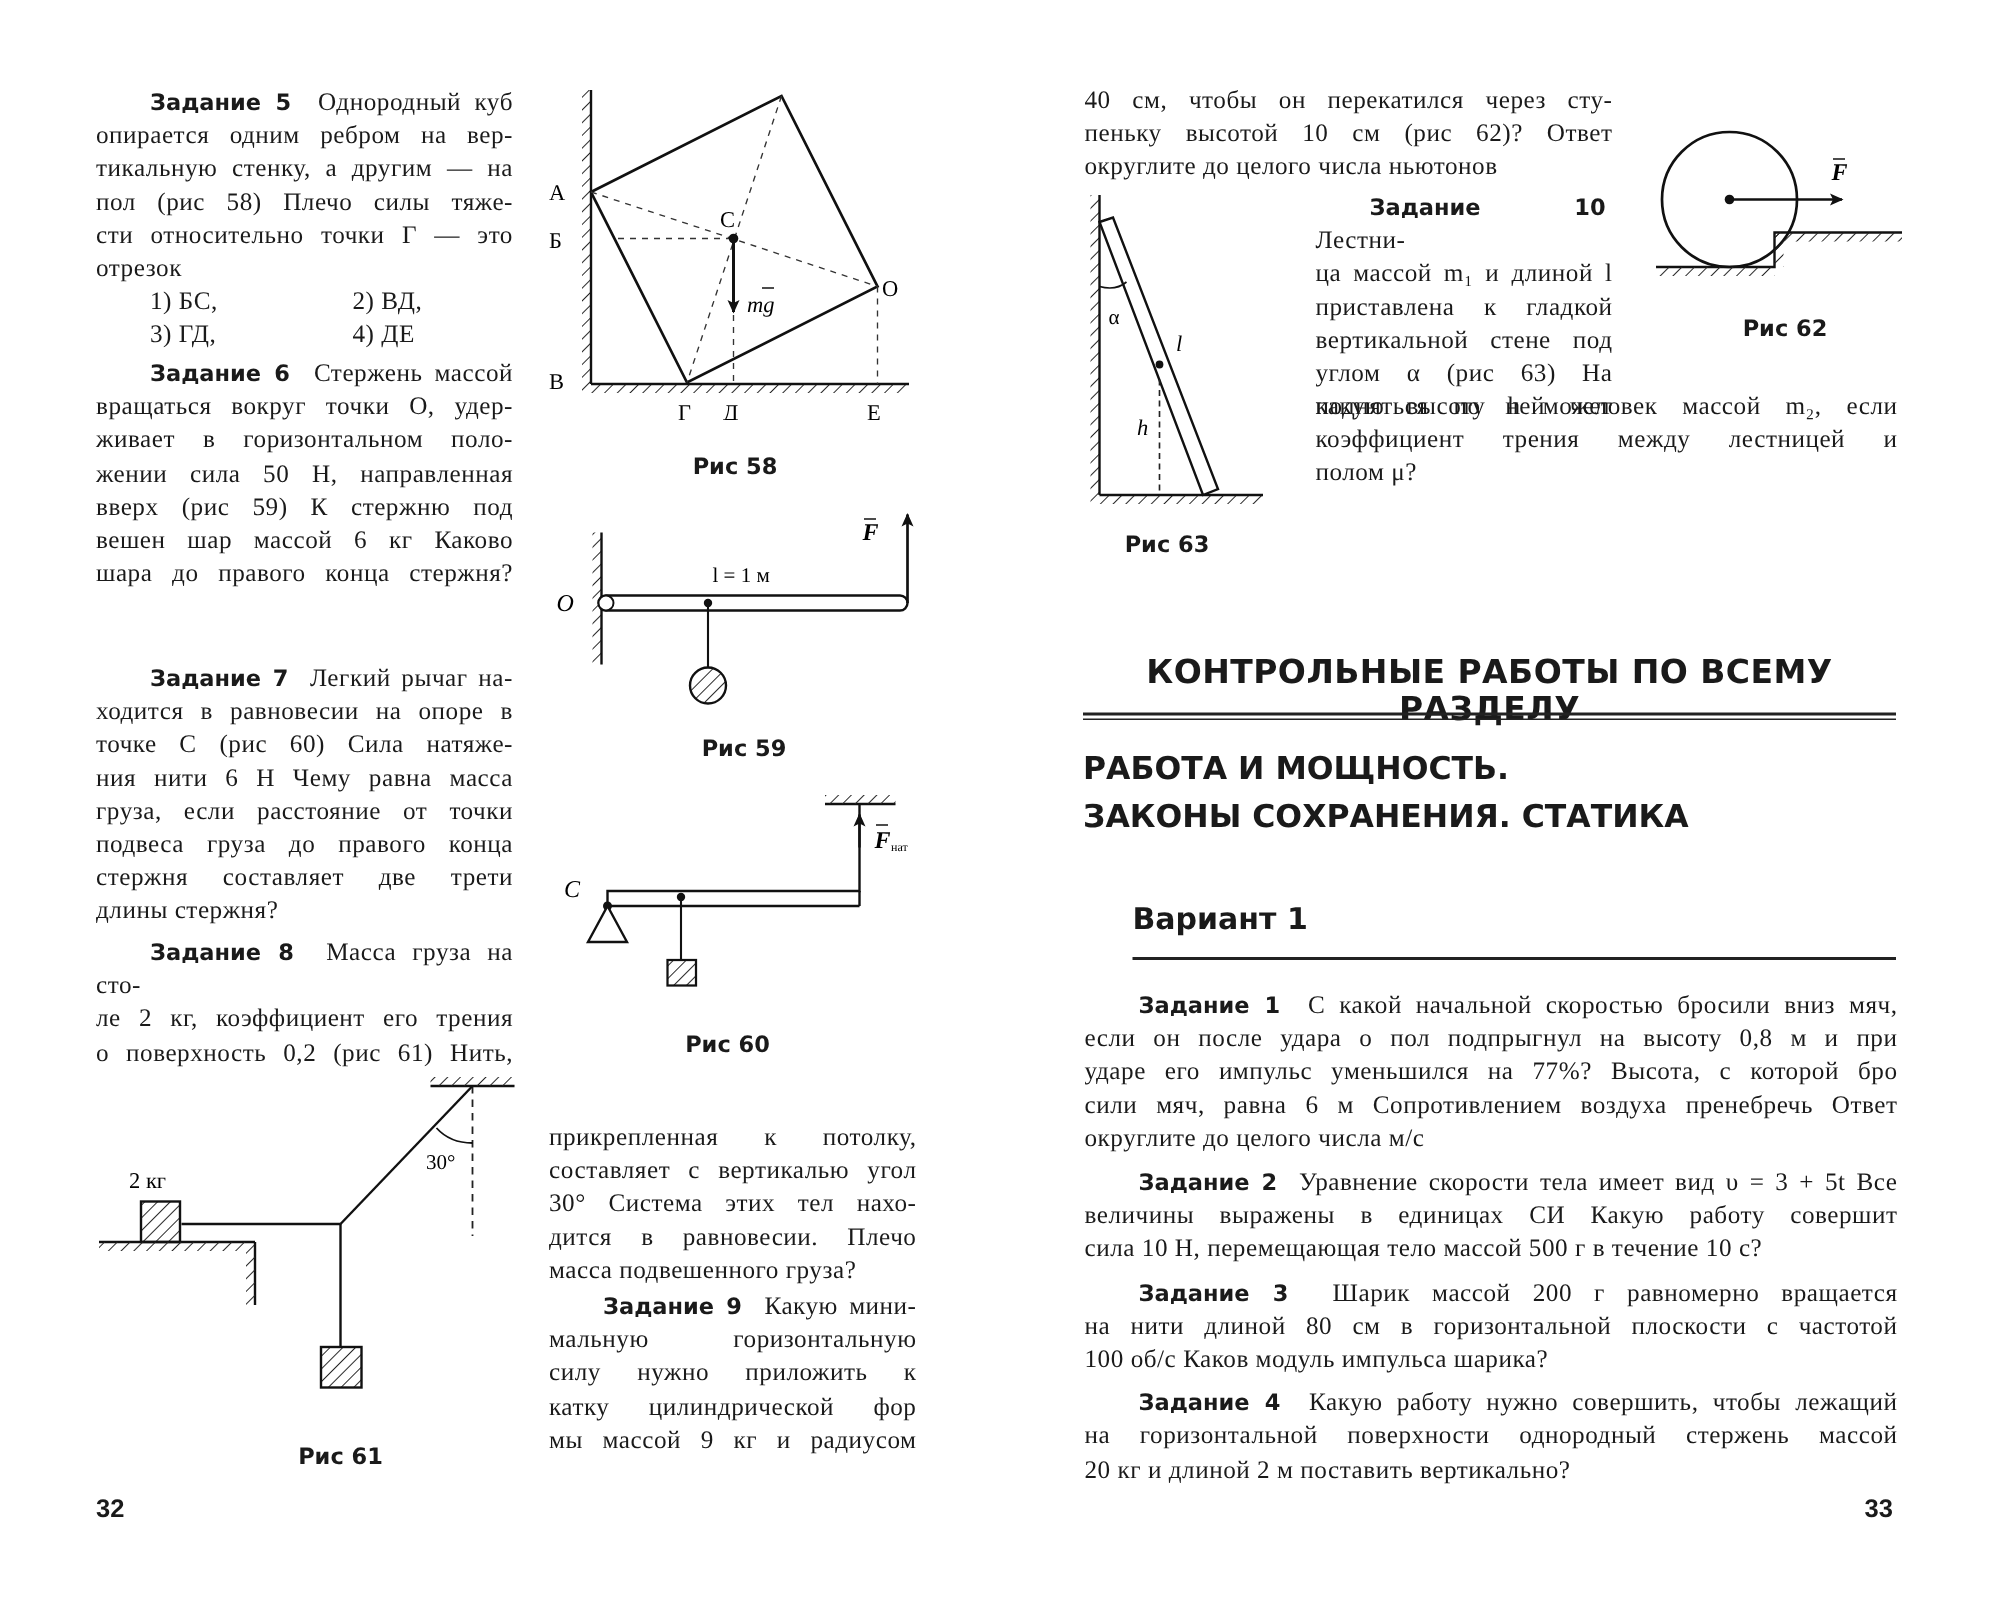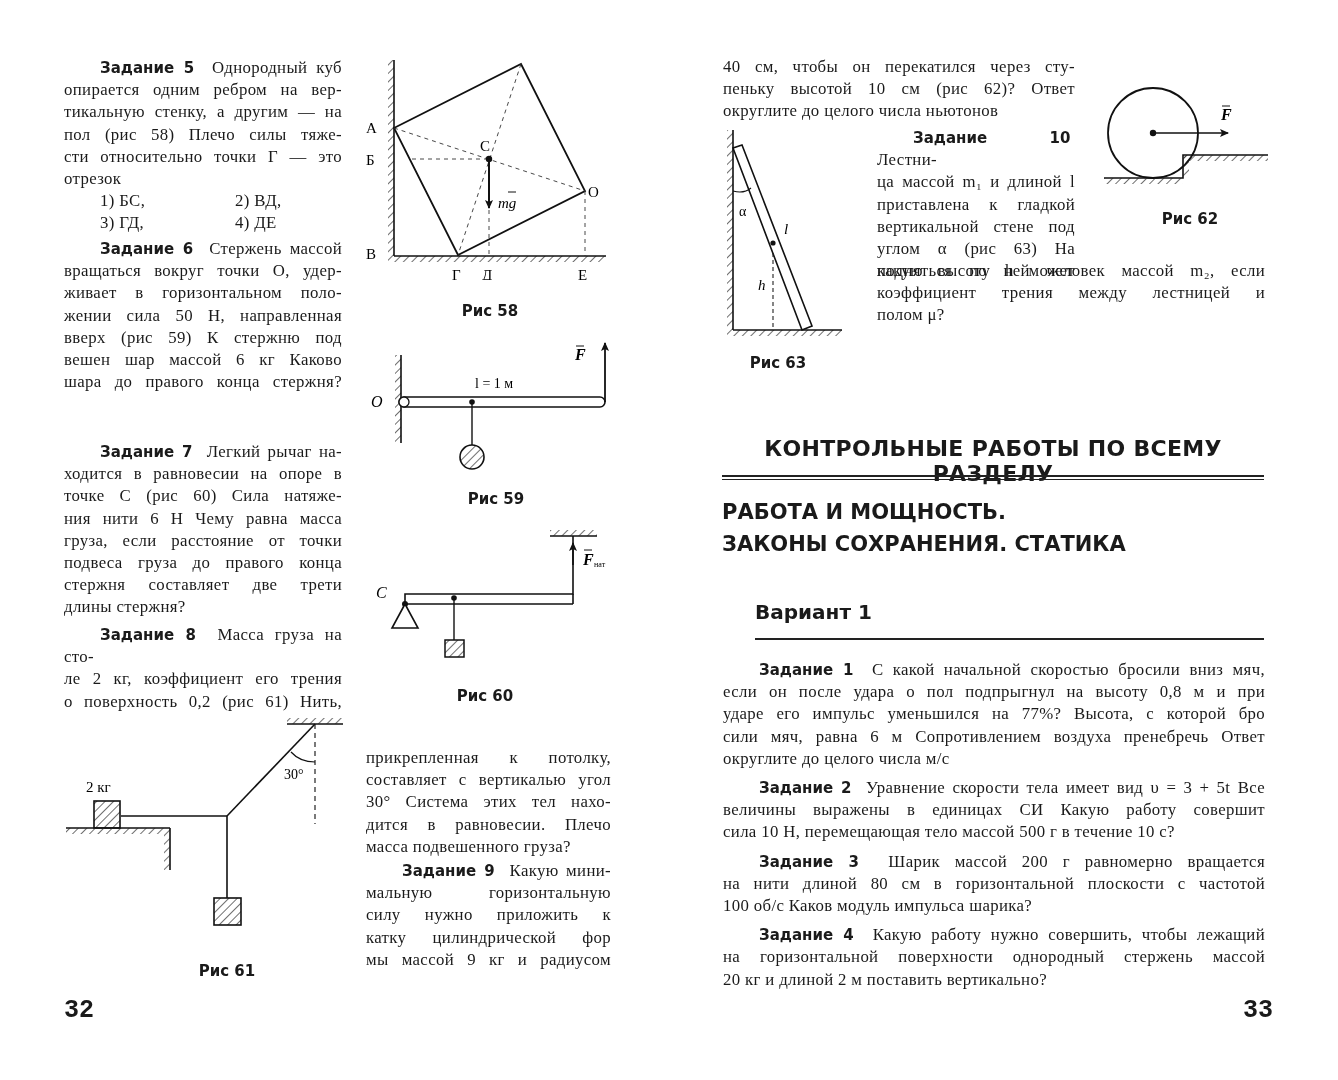--- a/index.html
+++ b/index.html
@@ -5,21 +5,21 @@
   html, body { margin:0; padding:0; }
   body { width:1338px; height:1080px; background:#fff; position:relative; overflow:hidden;
          font-family:"Liberation Serif","DejaVu Serif",serif; color:#1a1a1a; }
   .abs { position:absolute; }
   .txt { font-size:16.8px; line-height:22.2px; letter-spacing:0.35px; }
   .txt p { margin:0; }
   .jst { text-align:justify; text-align-last:justify; }
   .ind { text-indent:36px; }
   .zb { font-family:"DejaVu Sans","Liberation Sans",sans-serif; font-weight:bold; font-size:15px; letter-spacing:0; }
   .cap { font-family:"DejaVu Sans","Liberation Sans",sans-serif; font-weight:bold; font-size:15px; text-align:center; }
-  .pagenum { font-family:Liberation Mono, monospace; font-weight:bold; font-size:25px; }
+  .pagenum { font-family:Liberation Sans, sans-serif; font-weight:bold; font-size:17px; }
   .sec-title { font-family:"DejaVu Sans","Liberation Sans",sans-serif; font-weight:bold; font-size:22px; letter-spacing:0.3px; text-align:center; }
   .sub-title { font-family:"DejaVu Sans","Liberation Sans",sans-serif; font-weight:bold; font-size:21px; line-height:32px; text-align:left; }
   .variant { font-family:"DejaVu Sans","Liberation Sans",sans-serif; font-weight:bold; font-size:20px; }
   .rule { background:#222; height:2px; }
   svg text { font-family:"Liberation Serif",serif; }
 </style>
 </head>
 <body>
 
 <svg width="0" height="0" style="position:absolute">

